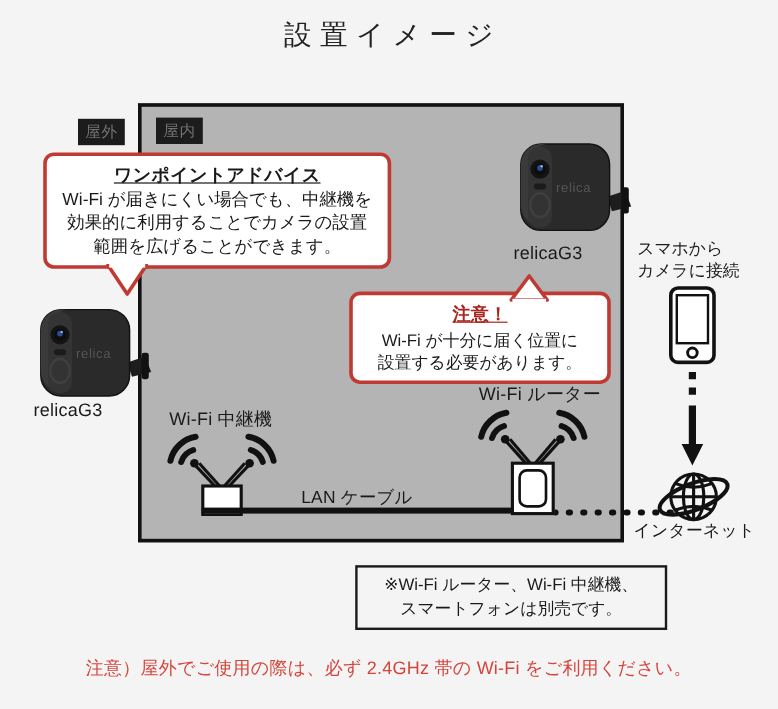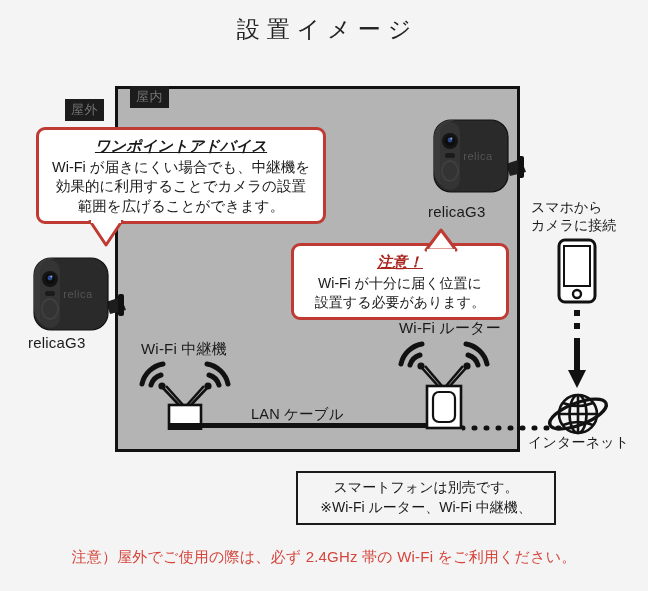--- a/index.html
+++ b/index.html
@@ -47,39 +47,38 @@
   
   .zone-badge {
     background: #1c1c1c;
     color: #737373;
     font-size: 13px;
     line-height: 1;
     padding: 4px 6px 5px 6px;
     letter-spacing: 0.5px;
   }
   #badge-outdoor { left: 65px; top: 99px; }
-  #badge-indoor  { left: 130px; top: 86px; }
+  #badge-indoor  { left: 130px; top: 98px; }
 
   
   .callout {
     background: #fff;
     border: 3px solid #bf3a33;
     border-radius: 9px;
     box-sizing: border-box;
     text-align: center;
     padding: 7px 10px 9px 10px;
   }
   .callout .c-head {
     font-weight: bold;
     text-decoration: underline;
     font-size: 15px;
     letter-spacing: 0.3px;
     display: block;
     margin-bottom: 2px;
-    font-style: italic;
   }
   .callout .c-line {
     display: block;
     font-size: 14.5px;
     line-height: 1.34;
     letter-spacing: 0px;
     white-space: nowrap;
   }
   #callout-advice {
     left: 36px; top: 127px;
@@ -329,19 +328,19 @@
         <line x1="33" y1="7" x2="33" y2="45"></line>
       </g>
       <g fill="none" stroke="#111" stroke-width="3.4">
         <ellipse cx="33" cy="26" rx="30" ry="11" transform="rotate(-21 33 26)"></ellipse>
       </g>
     </svg>
   </div>
   <div class="abs dev-label" id="label-internet">インターネット</div>
 
   <div class="abs" id="note-box">
+    <span class="n-line">※Wi-Fi ルーター、Wi-Fi 中継機、</span>
     <span class="n-line">スマートフォンは別売です。</span>
-    <span class="n-line">※Wi-Fi ルーター、Wi-Fi 中継機、</span>
   </div>
 
   <div class="abs" id="footer-note">注意）屋外でご使用の際は、必ず 2.4GHz 帯の Wi-Fi をご利用ください。</div>
 
 </div>
 
 </body></html>

